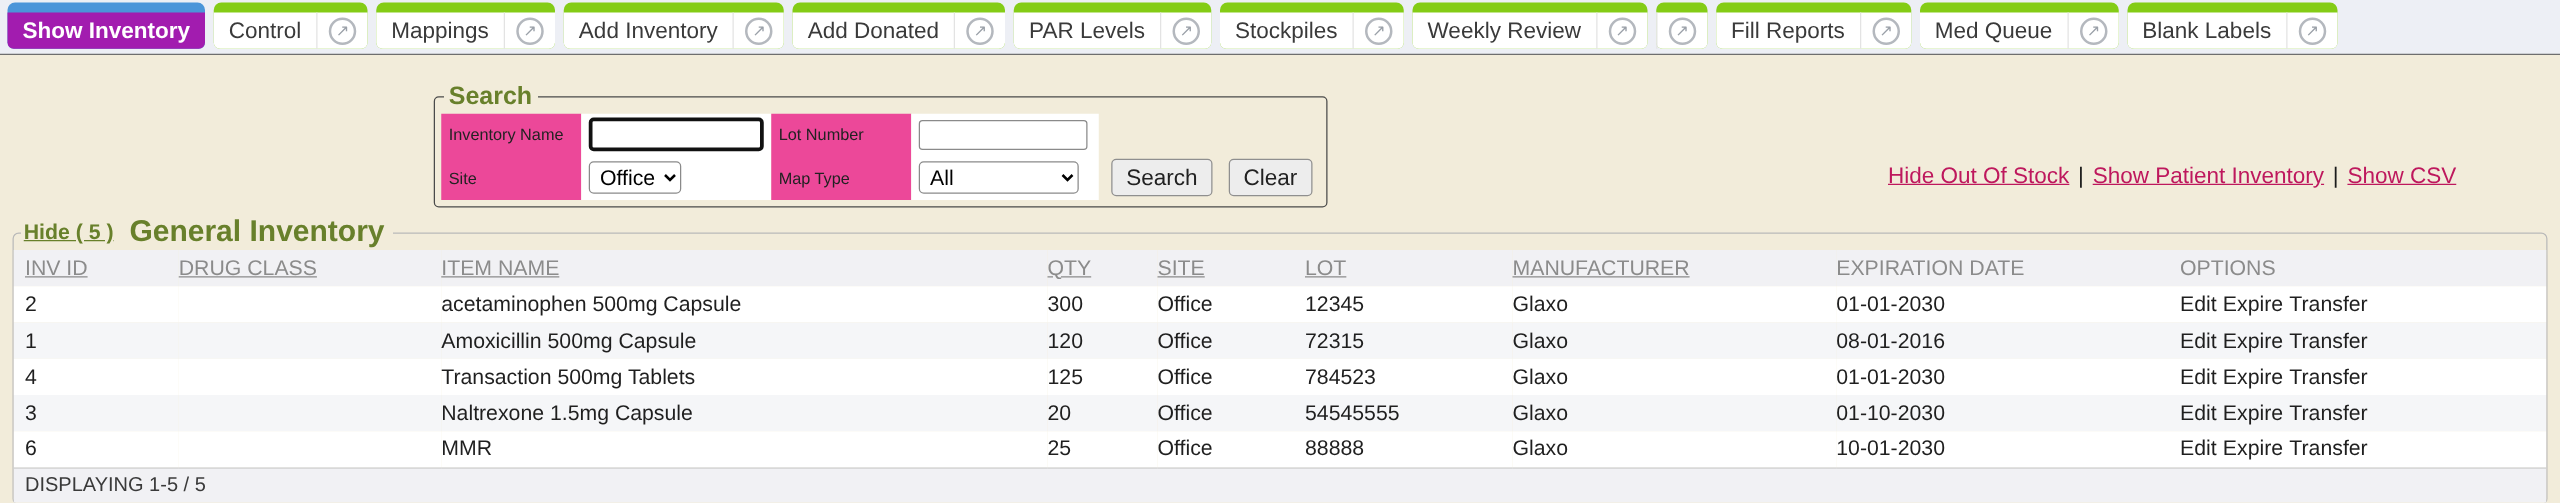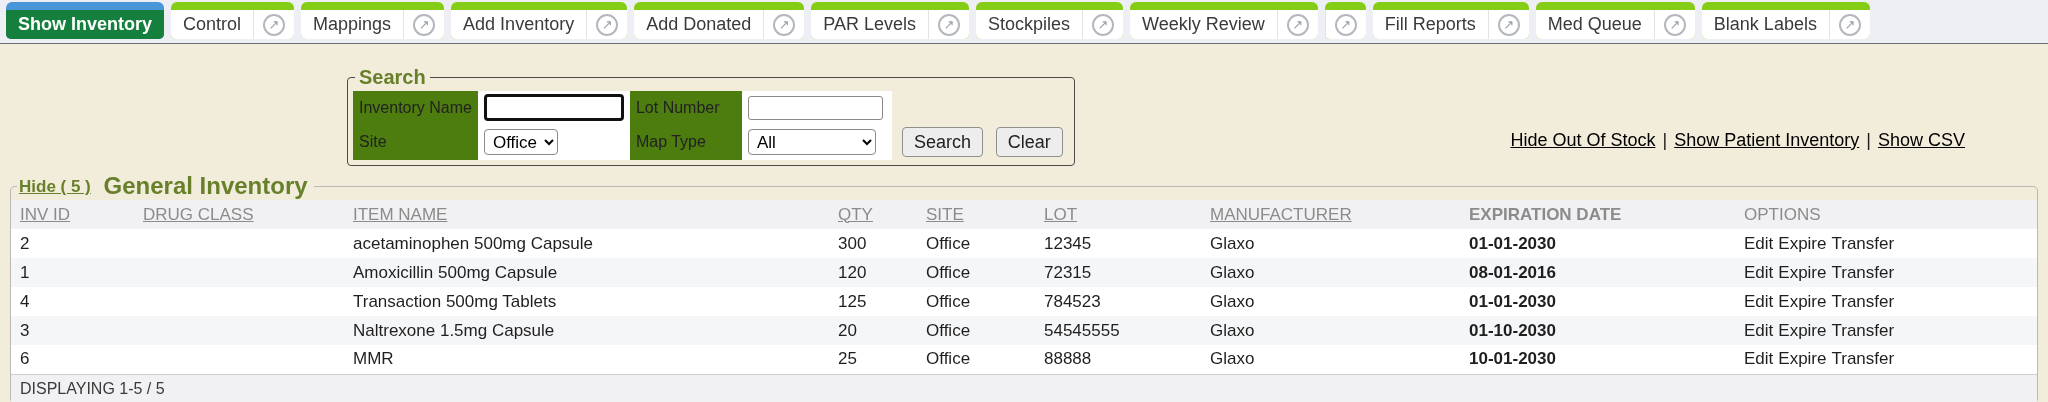--- a/index.html
+++ b/index.html
@@ -34,21 +34,21 @@
     flex: 0 0 auto;
   }
   .tab-body {
     background: #ffffff;
     border-radius: 0 0 5px 5px;
     height: 29px;
     display: flex;
     align-items: center;
   }
   .tab.active { background: #4b95d9; }
-  .tab.active .tab-body { background: #15803d; }
+  .tab.active .tab-body { background: #a21caf; }
   .tab-label {
     padding: 0 12px;
     color: #3a3a3a;
     font-size: 18px;
     white-space: nowrap;
   }
   .tab.active .tab-label { color: #ffffff; font-weight: bold; }
   .tab-divider { width: 1px; height: 29px; background: #e3e3e3; }
   .tab-icon {
     width: 22px; height: 22px;
@@ -77,22 +77,22 @@
   .search-fs legend {
     color: #68802b;
     font-weight: bold;
     font-size: 20px;
     padding: 0 4px;
     margin-left: 2px;
   }
   .search-grid { border-collapse: collapse; }
   .search-grid td { padding: 3px 6px; vertical-align: middle; }
   .search-grid td.lbl {
-    background: #4d7c0f;
-    font-size: 16px;
+    background: #ec4899;
+    font-size: 13px;
     color: #222;
     white-space: nowrap;
     min-width: 112px;
   }
   .search-grid td.fld { background: #ffffff; min-width: 150px; }
   .txt {
     width: 135px; height: 24px;
     border: 1px solid #8a8a8a;
     border-radius: 3px;
     font-family: "Liberation Sans", sans-serif;
@@ -128,21 +128,21 @@
 
   
   .top-links {
     position: absolute;
     top: 86px;
     right: 83px;
     font-size: 18px;
     white-space: nowrap;
   }
   .top-links a {
-    color: #000000;
+    color: #be185d;
     text-decoration: underline;
     cursor: pointer;
   }
   .top-links .sep { color: #1c1c1c; margin: 0 7px; text-decoration: none; }
 
   
   .inv-fs {
     margin: 6px 10px 0 10px;
     border: 1px solid #b9b9b9;
     border-radius: 5px;
@@ -194,21 +194,21 @@
   .inv-table tbody tr:nth-child(odd) { background: #ffffff; }
 
   
   .inv-table th:nth-child(1), .inv-table td:nth-child(1) { width: 132px; }
   .inv-table th:nth-child(2), .inv-table td:nth-child(2) { width: 210px; }
   .inv-table th:nth-child(3), .inv-table td:nth-child(3) { width: 485px; }
   .inv-table th:nth-child(4), .inv-table td:nth-child(4) { width: 88px; }
   .inv-table th:nth-child(5), .inv-table td:nth-child(5) { width: 118px; }
   .inv-table th:nth-child(6), .inv-table td:nth-child(6) { width: 166px; }
   .inv-table th:nth-child(7), .inv-table td:nth-child(7) { width: 259px; }
-  .inv-table th:nth-child(8), .inv-table td:nth-child(8) { width: 275px; font-weight: bold; }
+  .inv-table th:nth-child(8), .inv-table td:nth-child(8) { width: 275px; }
 
   .inv-table tfoot td {
     background: #f1f1f4;
     border-top: 1px solid #cfcfcf;
     text-align: left;
     color: #3a3a3a;
     font-size: 16px;
     height: 29px;
   }
   .action { cursor: pointer; }

